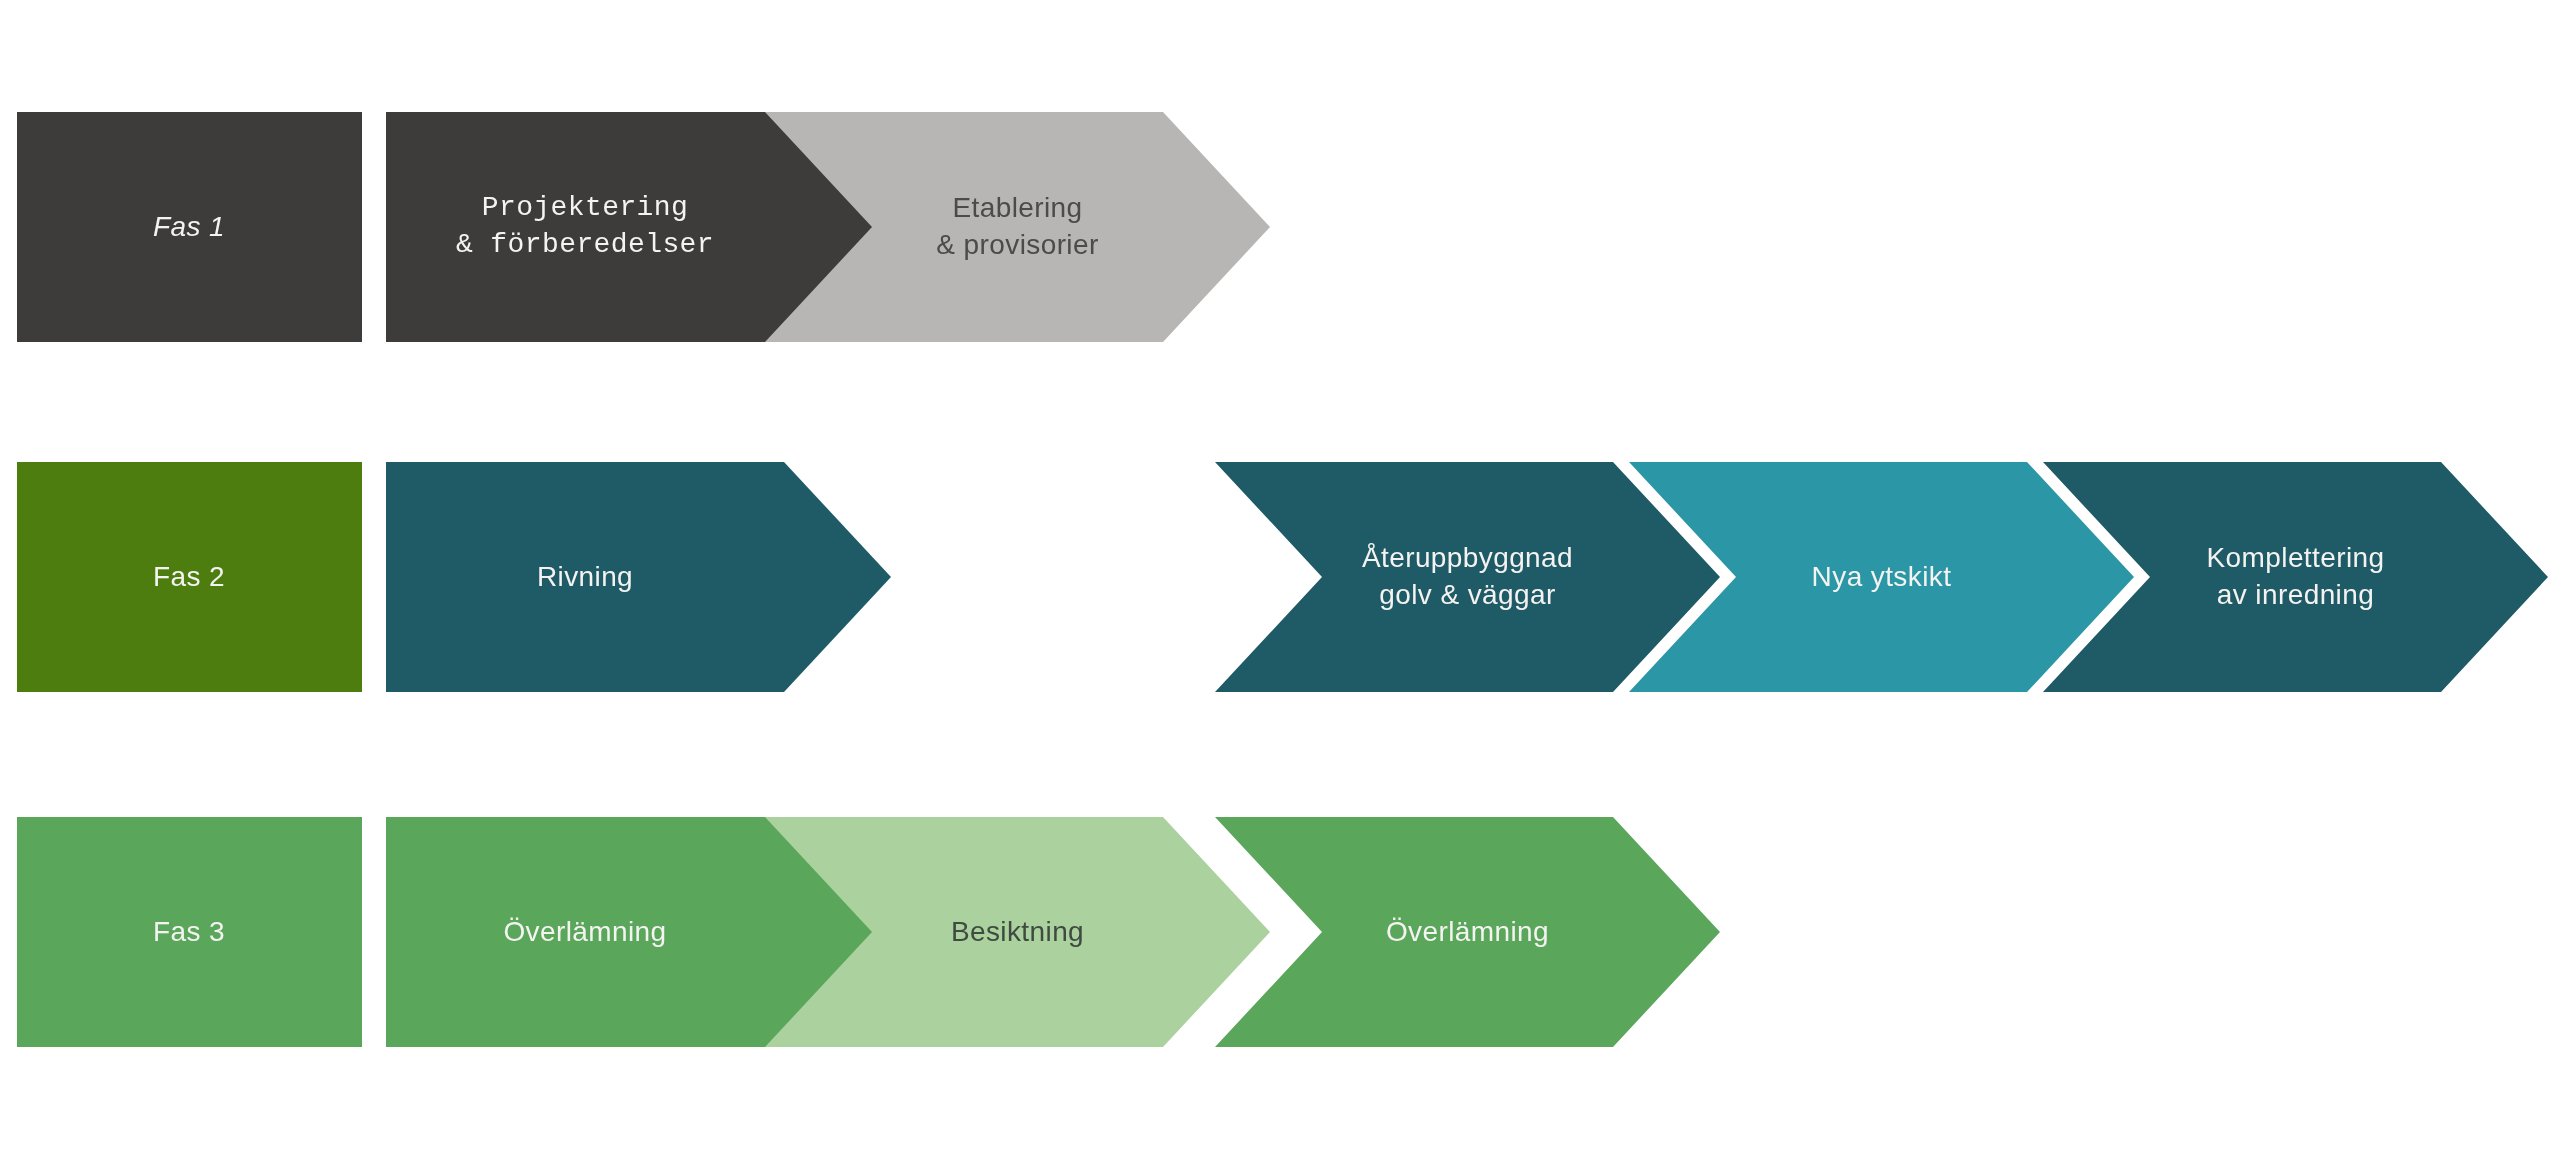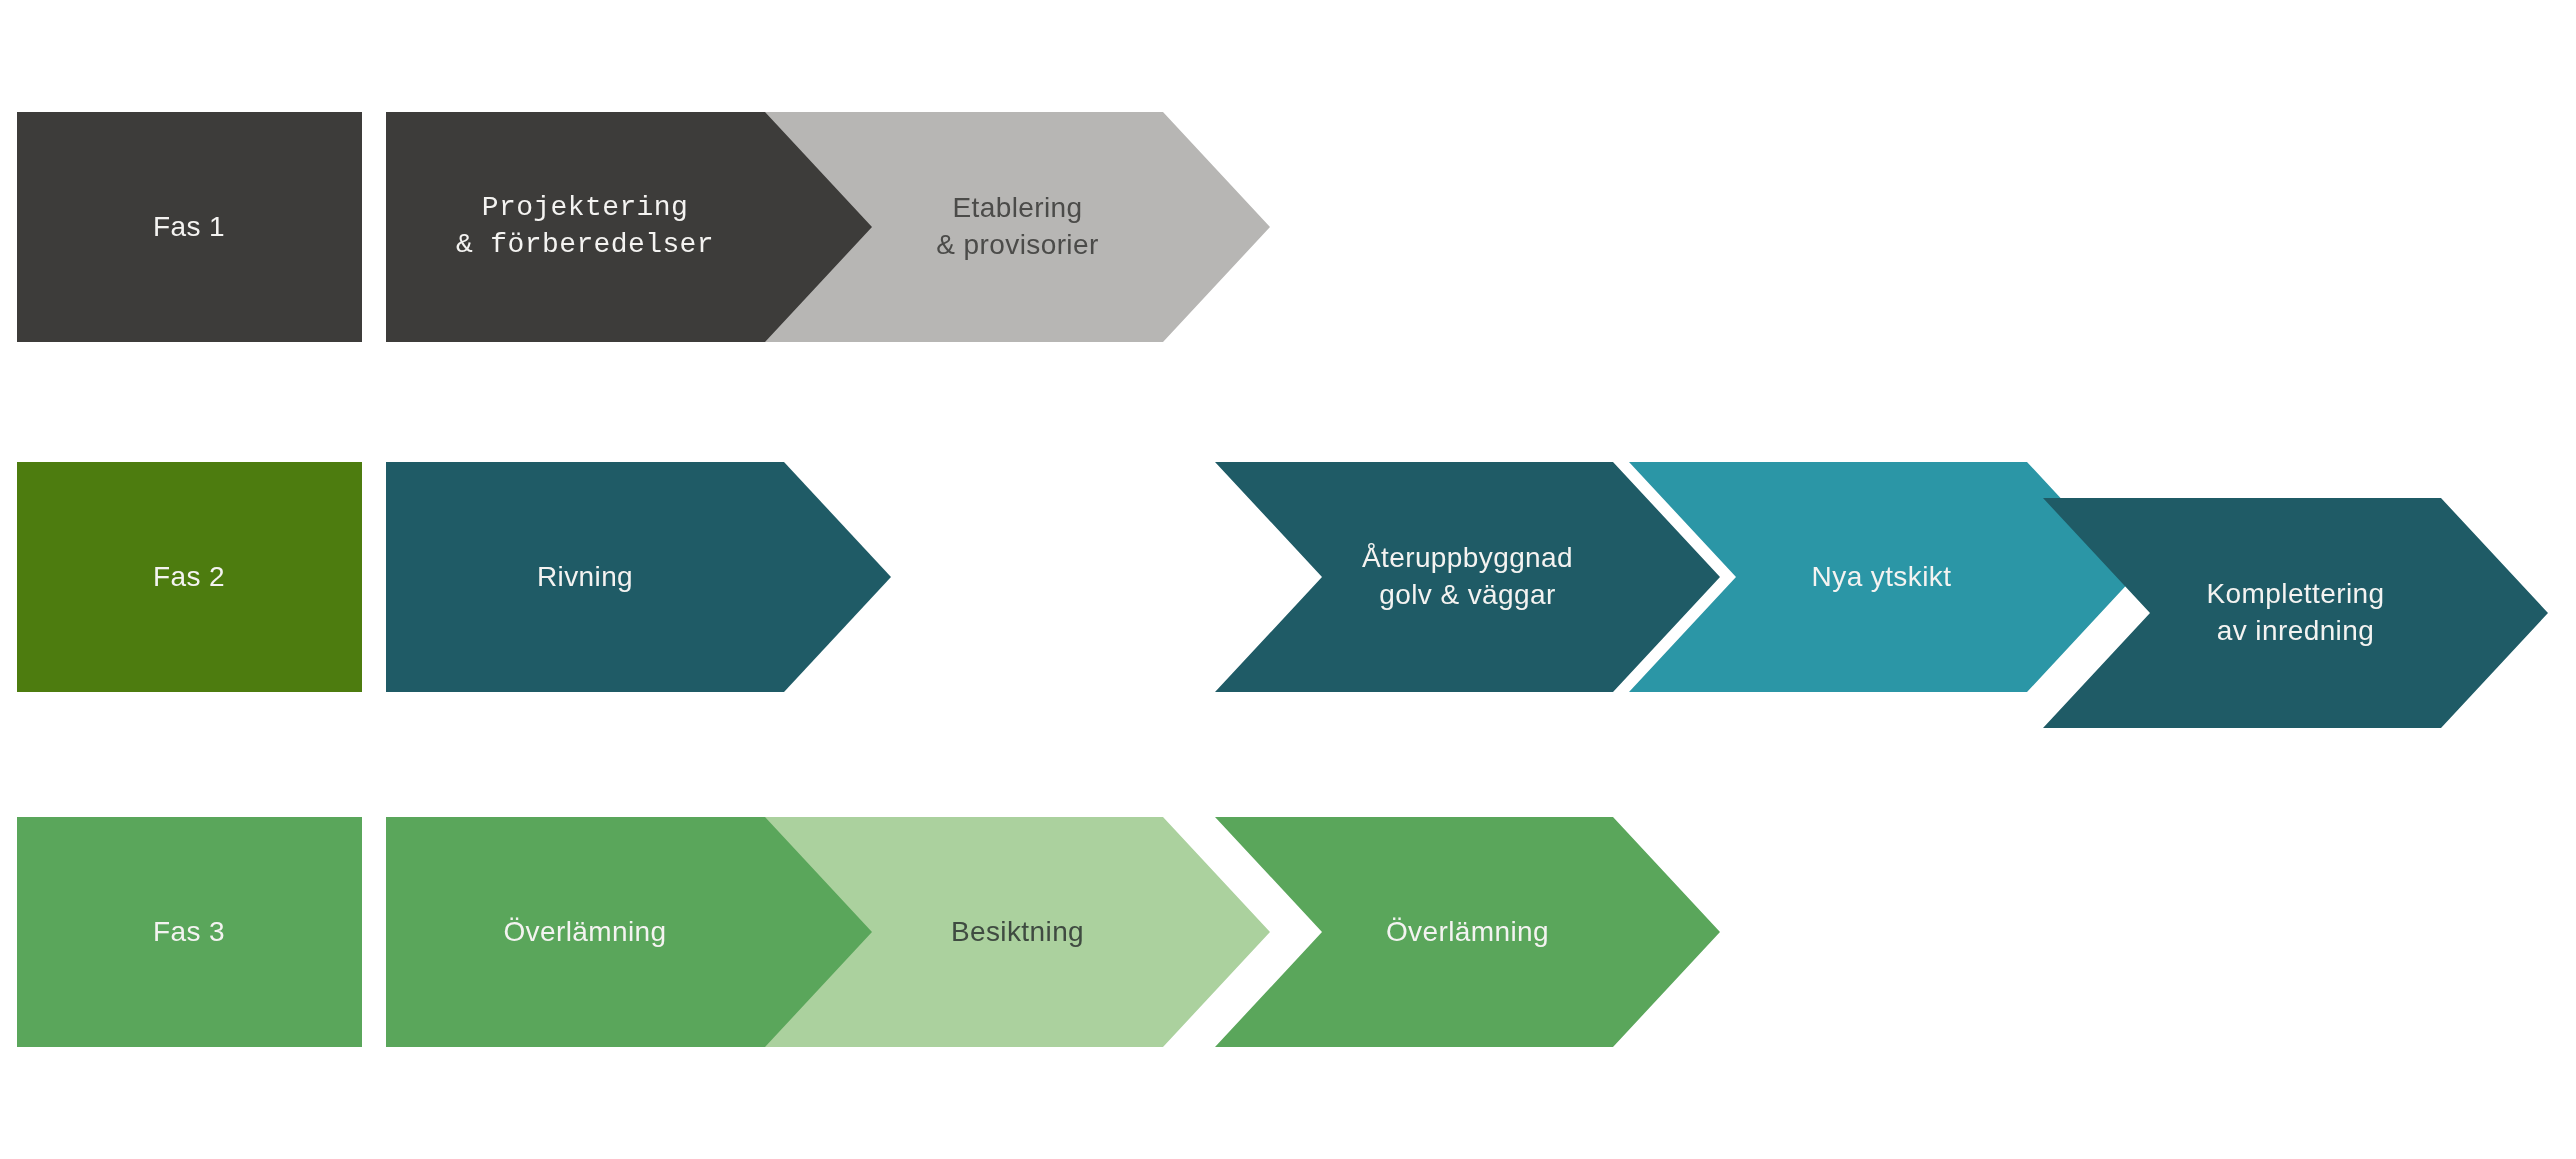--- a/index.html
+++ b/index.html
@@ -50,36 +50,36 @@
     padding-right: 107px;
   }
   
   .arrow-notch {
     clip-path: polygon(0 0, calc(100% - 107px) 0, 100% 50%, calc(100% - 107px) 100%, 0 100%, 107px 50%);
   }
   .pos-0 { left: 386px; }
   .pos-1 { left: 765px; }
   .pos-2 { left: 1215px; }
   .pos-3 { left: 1629px; }
-  .pos-4 { left: 2043px; margin-top: 36px; }
+  .pos-4 { left: 2043px; }
 
   .label {
     font-size: 28px;
     line-height: 1.32;
     letter-spacing: 0.4px;
     white-space: pre-line;
   }
 </style>
 </head>
 <body>
 
 <div class="canvas">
 
   <div class="row row-1">
-    <div class="phase-box" style="background: rgb(61, 60, 58); color: rgb(244, 243, 241);">
+    <div class="phase-box" style="background: rgb(61, 60, 58); color: rgb(244, 243, 241); font-style: italic;">
       <span class="label">Fas 1</span>
     </div>
     <div class="arrow arrow-first pos-0" style="background: rgb(61, 60, 58); color: rgb(244, 243, 241); font-family: Liberation Mono, monospace;">
       <span class="label">Projektering
 &amp; förberedelser</span>
     </div>
     <div class="arrow arrow-notch pos-1" style="background: rgb(183, 182, 180); color: rgb(75, 75, 73);">
       <span class="label">Etablering
 &amp; provisorier</span>
     </div>

